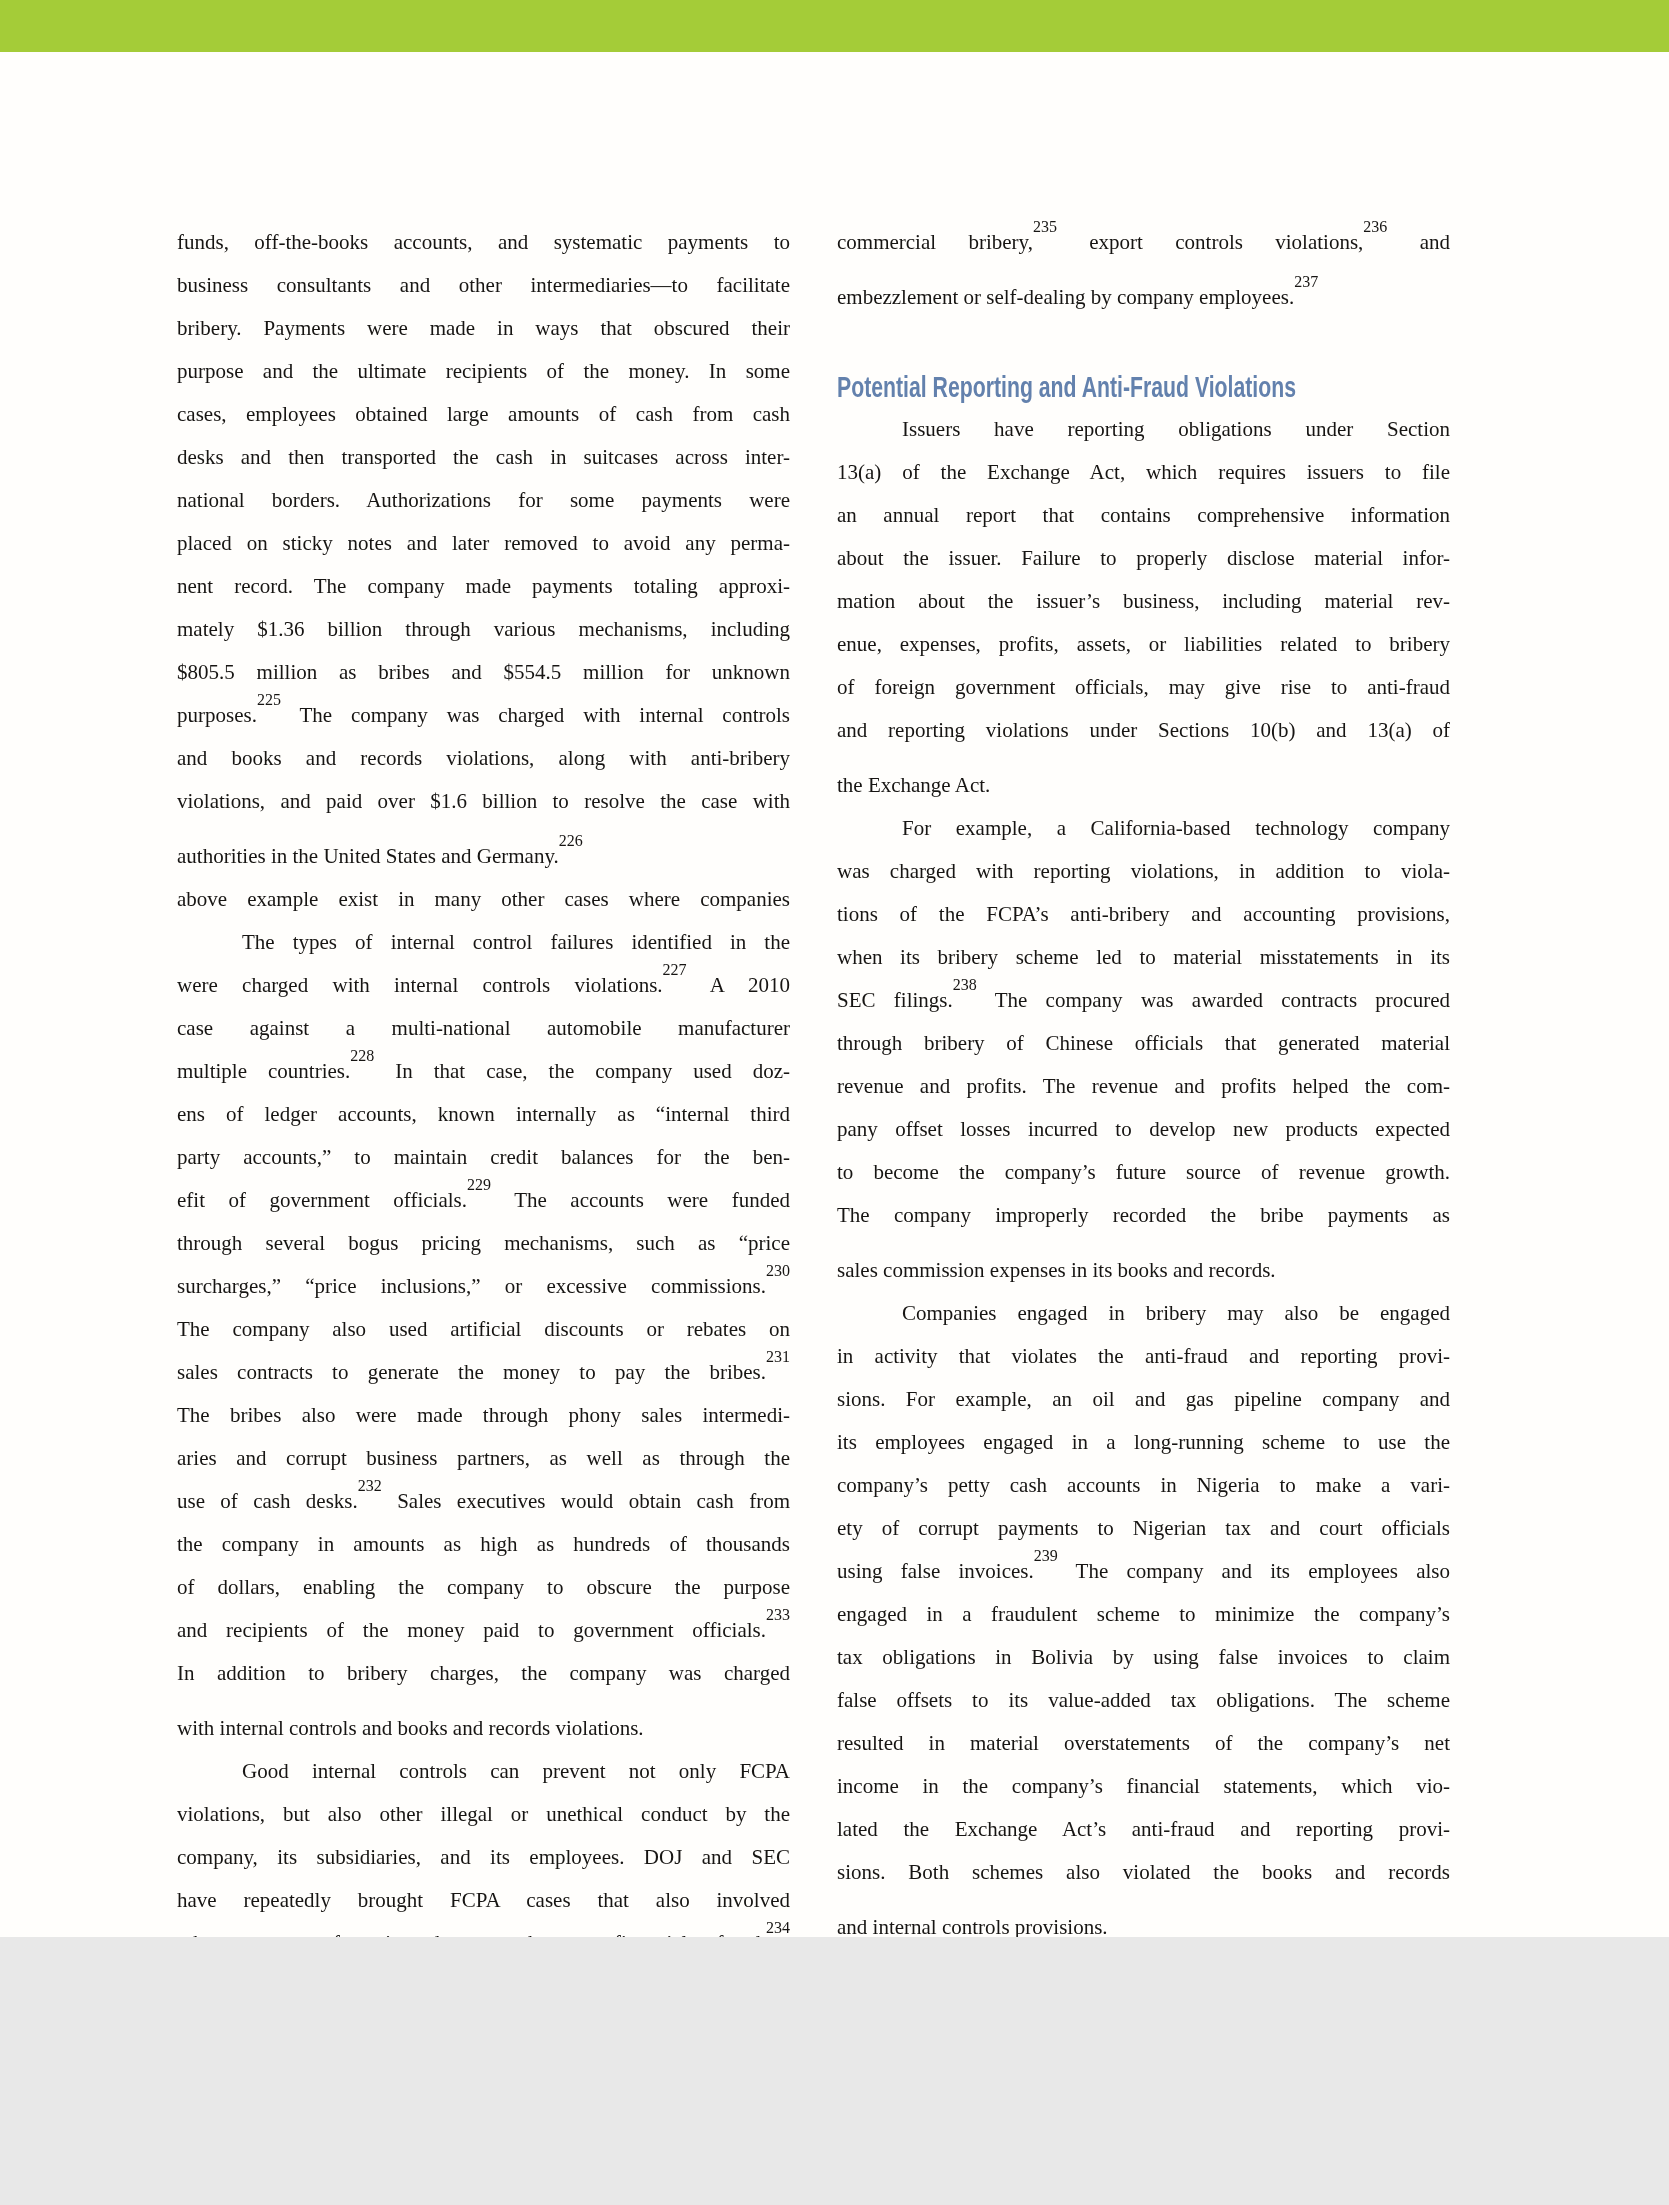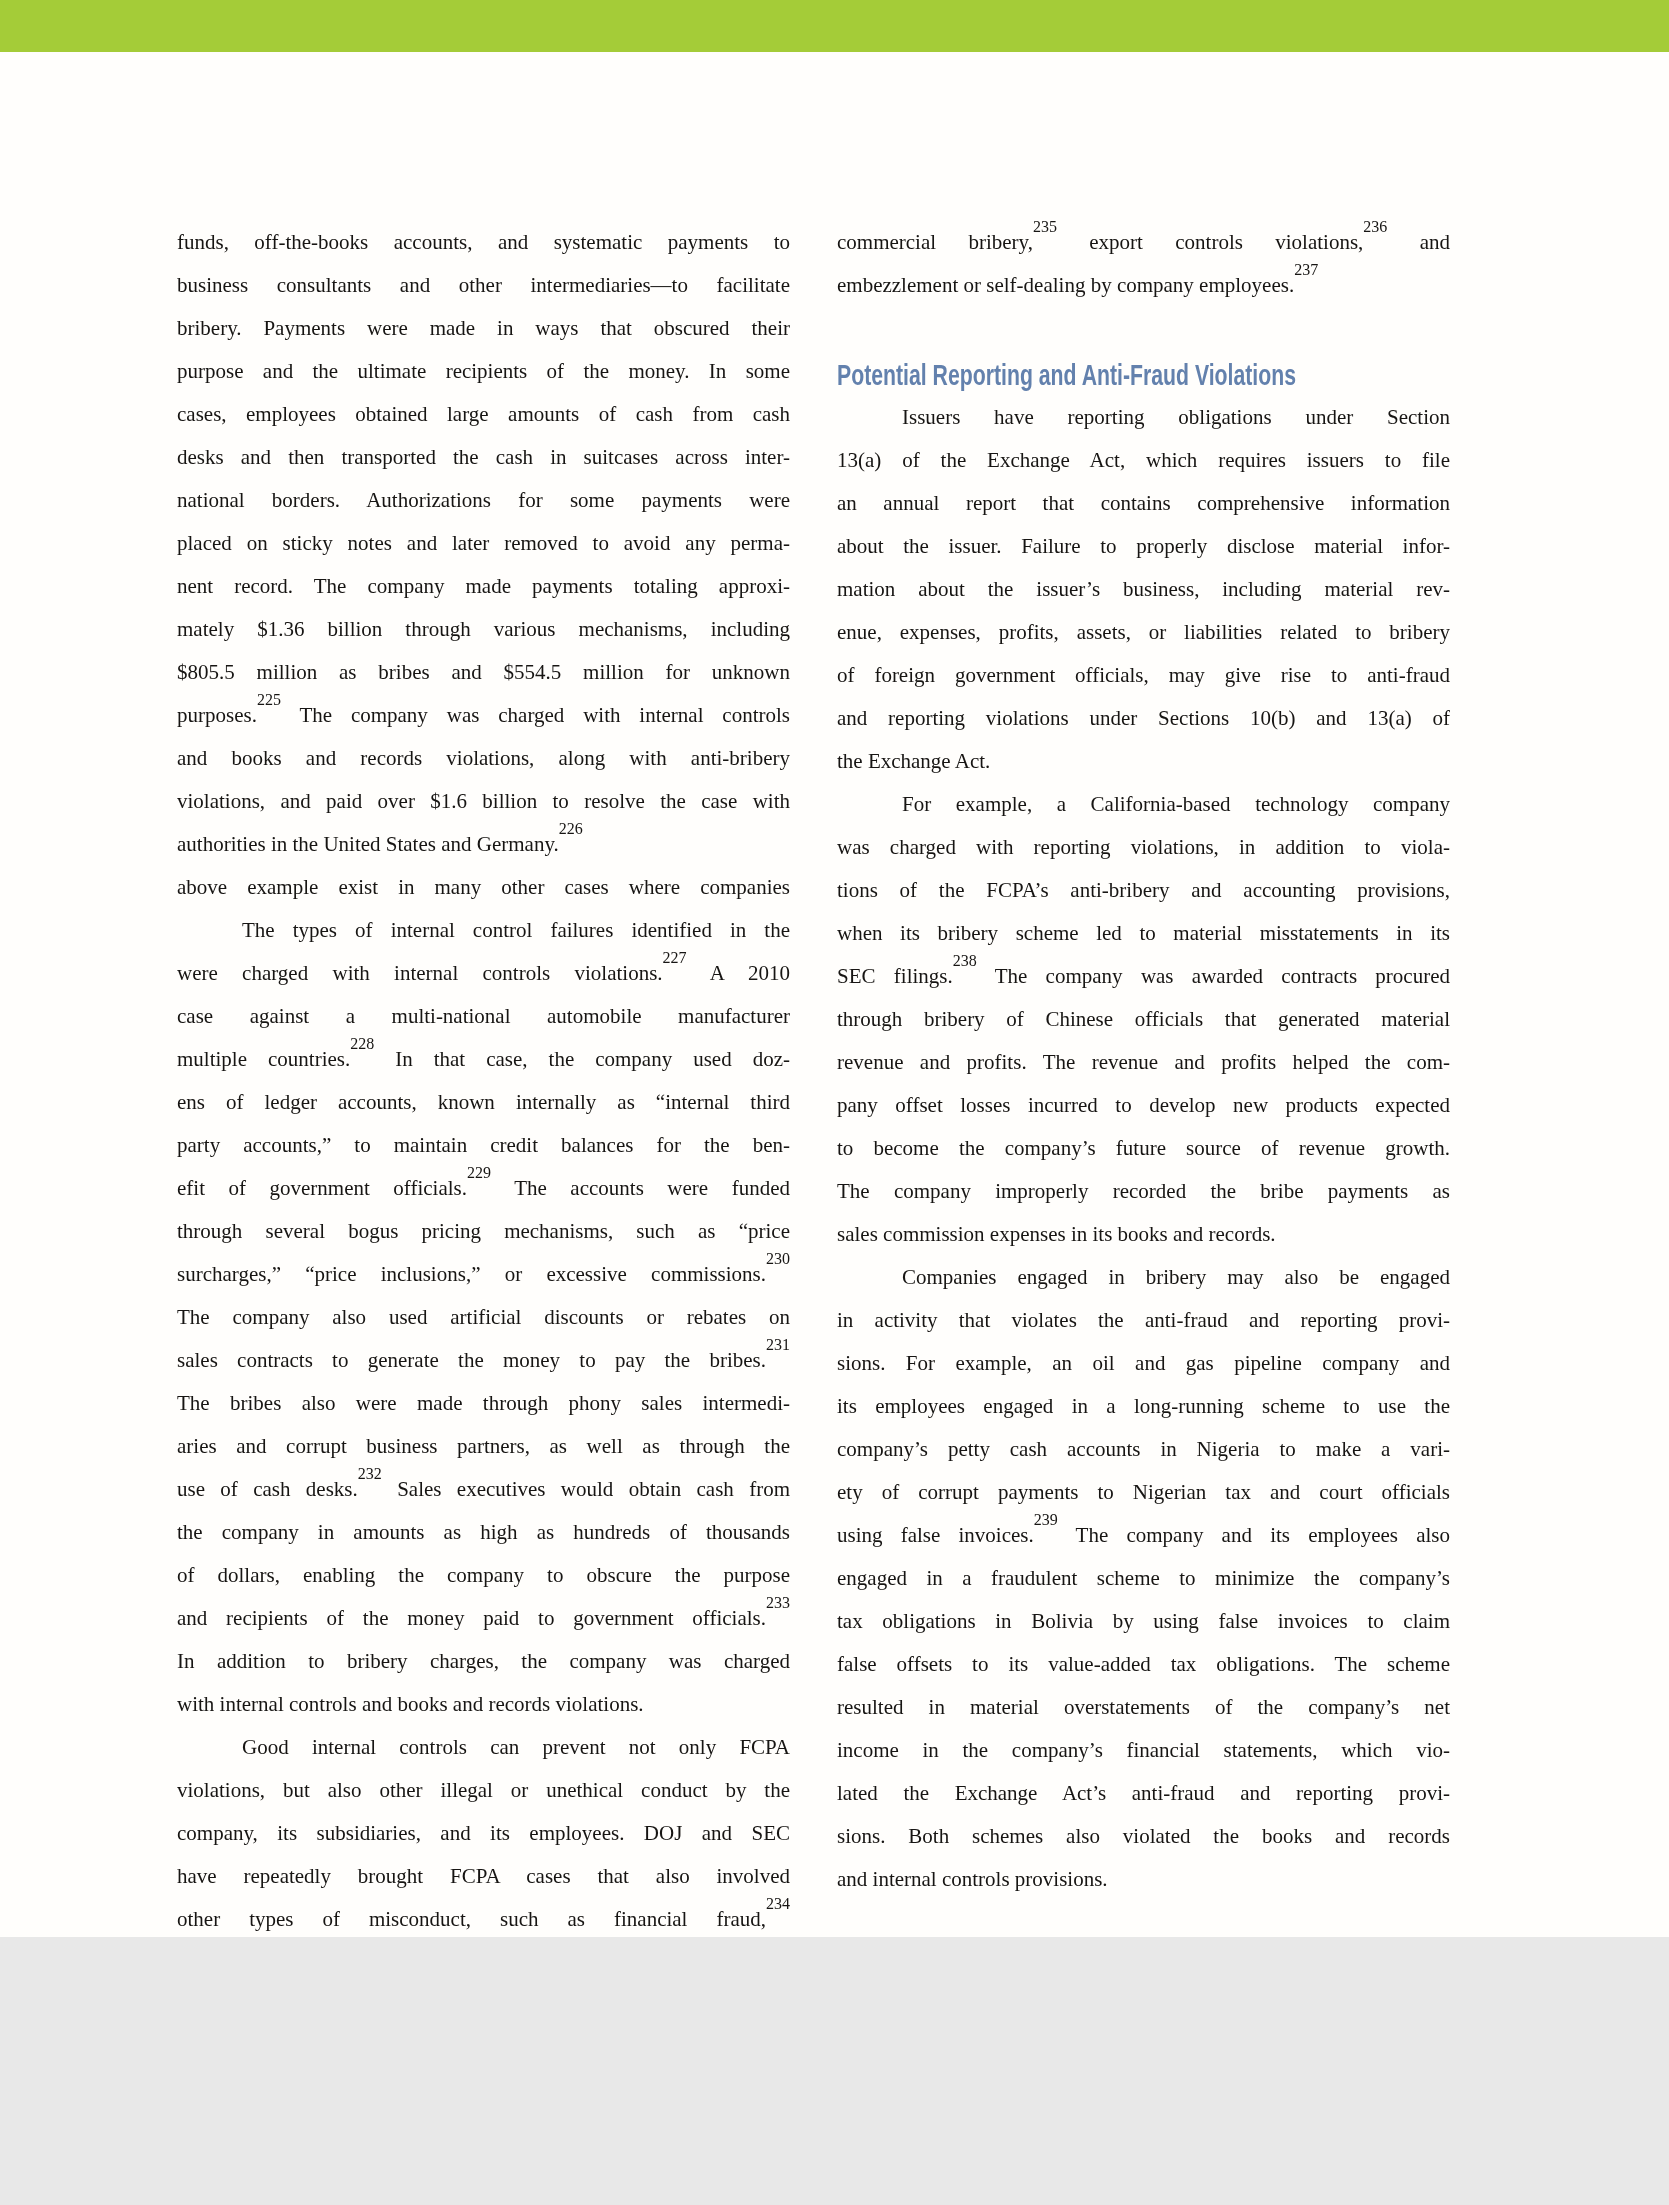--- a/index.html
+++ b/index.html
@@ -20,21 +20,21 @@
   }
   .left-col{left:177px;}
   .right-col{left:837px;}
   .para{margin:0;padding:0;}
   .line{
     text-align:justify;
     text-align-last:justify;
     height:43px;overflow:hidden;
     white-space:normal;
   }
-  .line.end{text-align-last:left;}
+  .line.end{text-align-last:left;margin-top:12px;}
   .line.ind{text-indent:65px;}
   .line sup{
     font-size:16px;line-height:0;
     position:relative;top:-9.2px;
     letter-spacing:0;
   }
   .heading{
     margin:49px 0 3.3px 0;padding:0;
     font-family:"Liberation Sans", sans-serif;
     font-weight:700;

